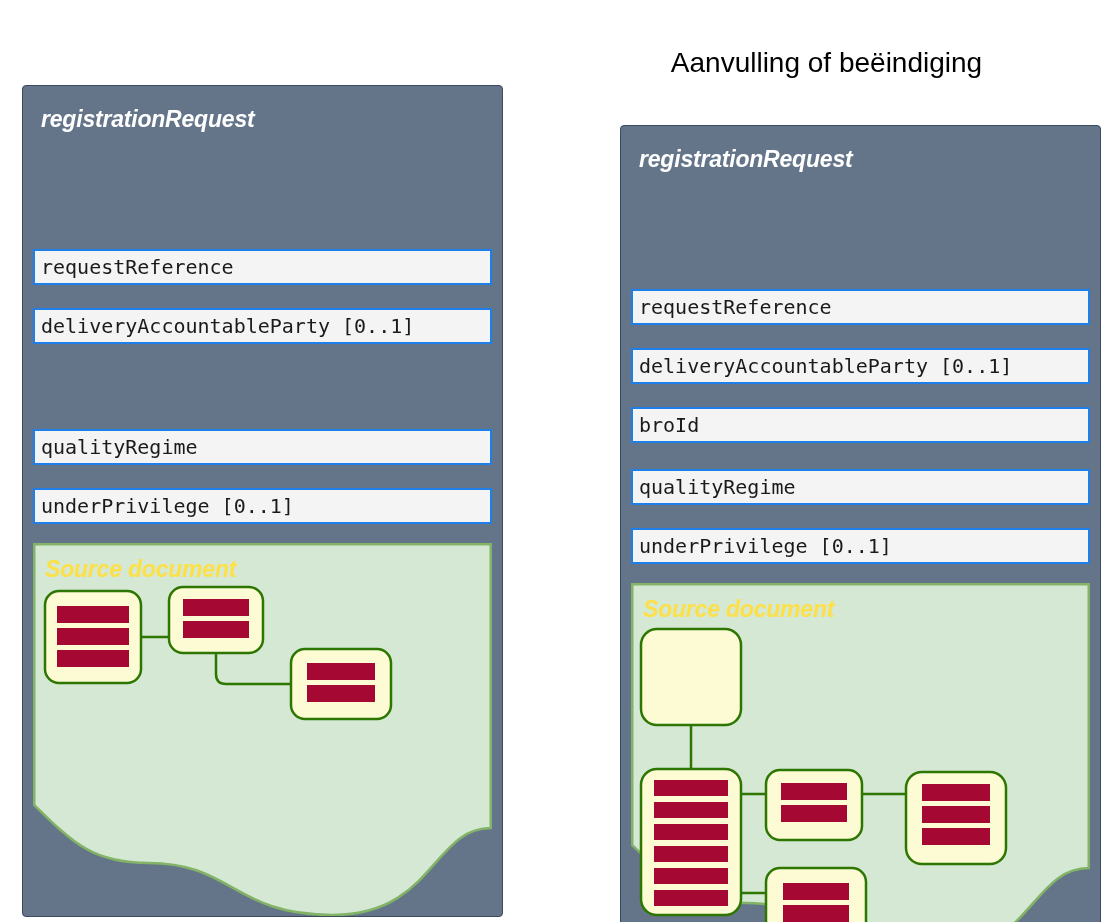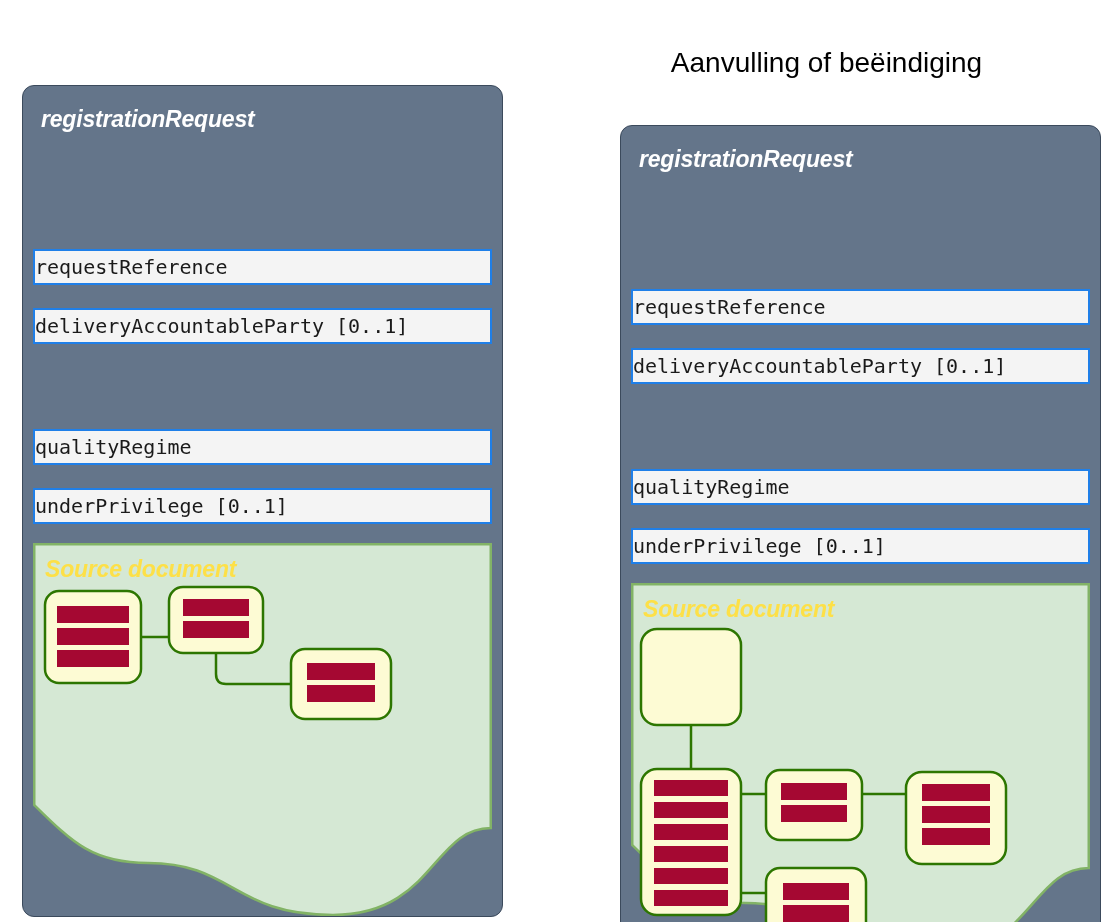--- a/index.html
+++ b/index.html
@@ -38,21 +38,21 @@
   }
 
   
   .card {
     position: absolute;
     top: 85px;
     width: 481px;
     height: 832px;
     background: #64758a;
     border: 1.5px solid #3b4a5c;
-    border-radius: 12px;
+    border-radius: 4px;
     box-sizing: border-box;
     overflow: hidden;
   }
   .column-left  .card { left: 22px; }
   .column-right .card { left: 69px; }
 
   .card-title {
     position: absolute;
     left: 18px;
     top: 20px;
@@ -69,20 +69,21 @@
   .field {
     position: absolute;
     left: 10px;
     width: 459px;
     height: 36px;
     background: #f4f4f4;
     border: 2px solid #1f7fe8;
     box-sizing: border-box;
     display: flex;
     align-items: center;
+    padding-left: 6px;
   }
   .field-label {
     font-family: "DejaVu Sans Mono", "Liberation Mono", monospace;
     font-size: 20px;
     color: #1a1a1a;
     white-space: nowrap;
     line-height: 20px;
   }
 
   
@@ -181,20 +182,23 @@
   <div class="column-title">Aanvulling of beëindiging</div>
 
   <div class="card">
     <div class="card-title">registrationRequest</div>
 
     <div class="field" style="top:163px">
       <span class="field-label">requestReference</span>
     </div>
     <div class="field" style="top:222px">
       <span class="field-label">deliveryAccountableParty [0..1]</span>
+    </div>
+    <div class="field" style="top:281px">
+      <span class="field-label">broId</span>
     </div>
     <div class="field" style="top:343px">
       <span class="field-label">qualityRegime</span>
     </div>
     <div class="field" style="top:402px">
       <span class="field-label">underPrivilege [0..1]</span>
     </div>
 
     <div class="source-doc">
       <svg width="459" height="375" viewBox="0 0 459 375">

